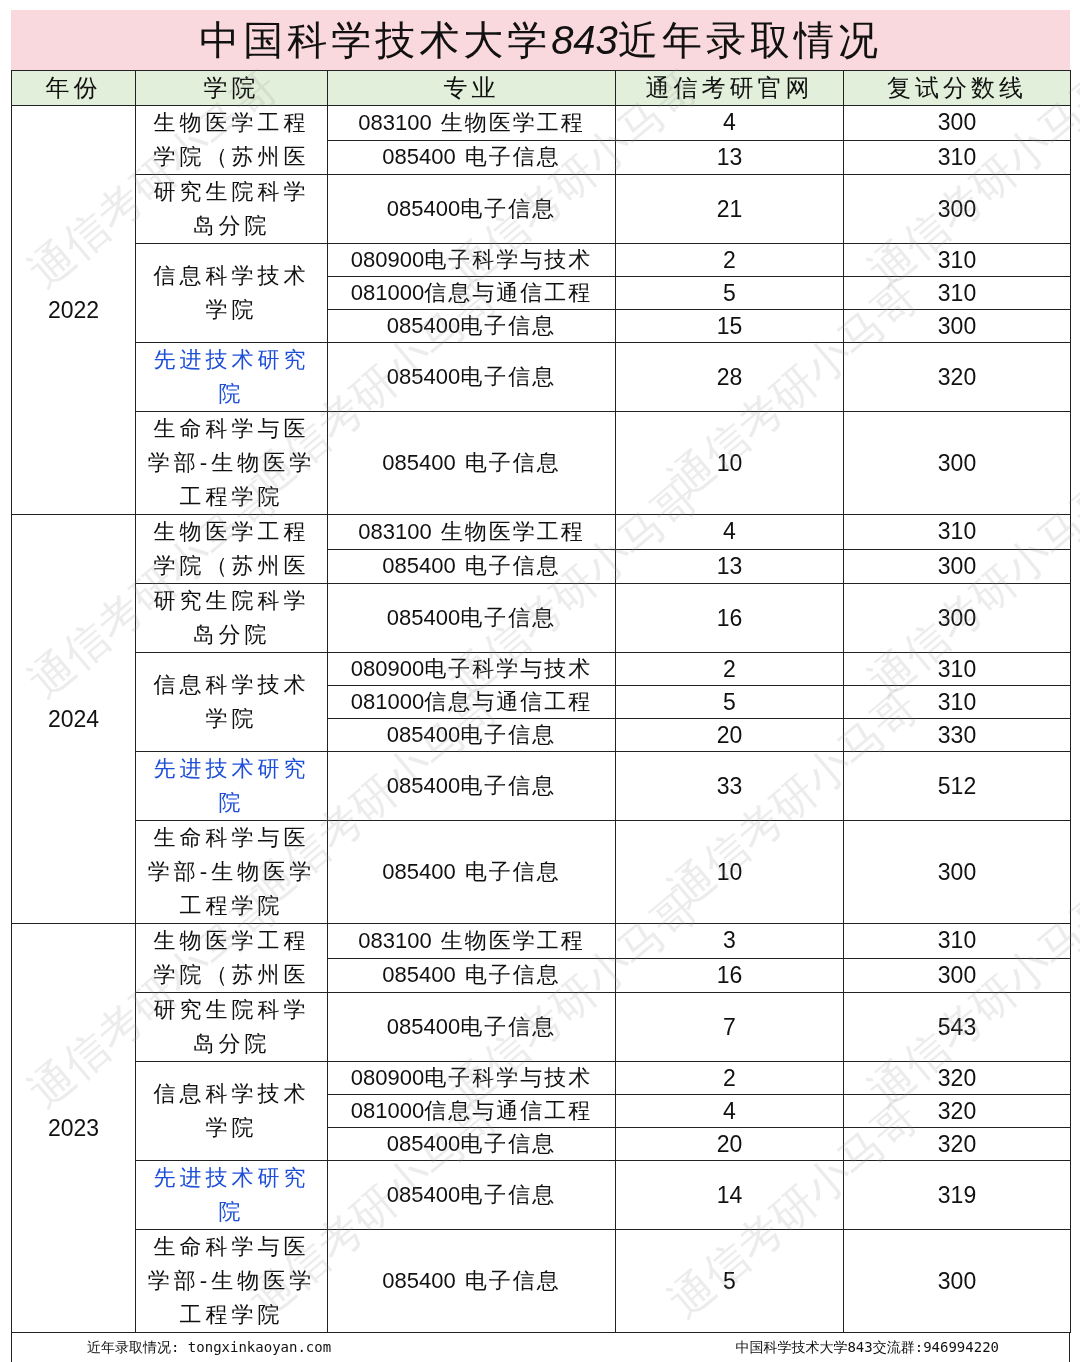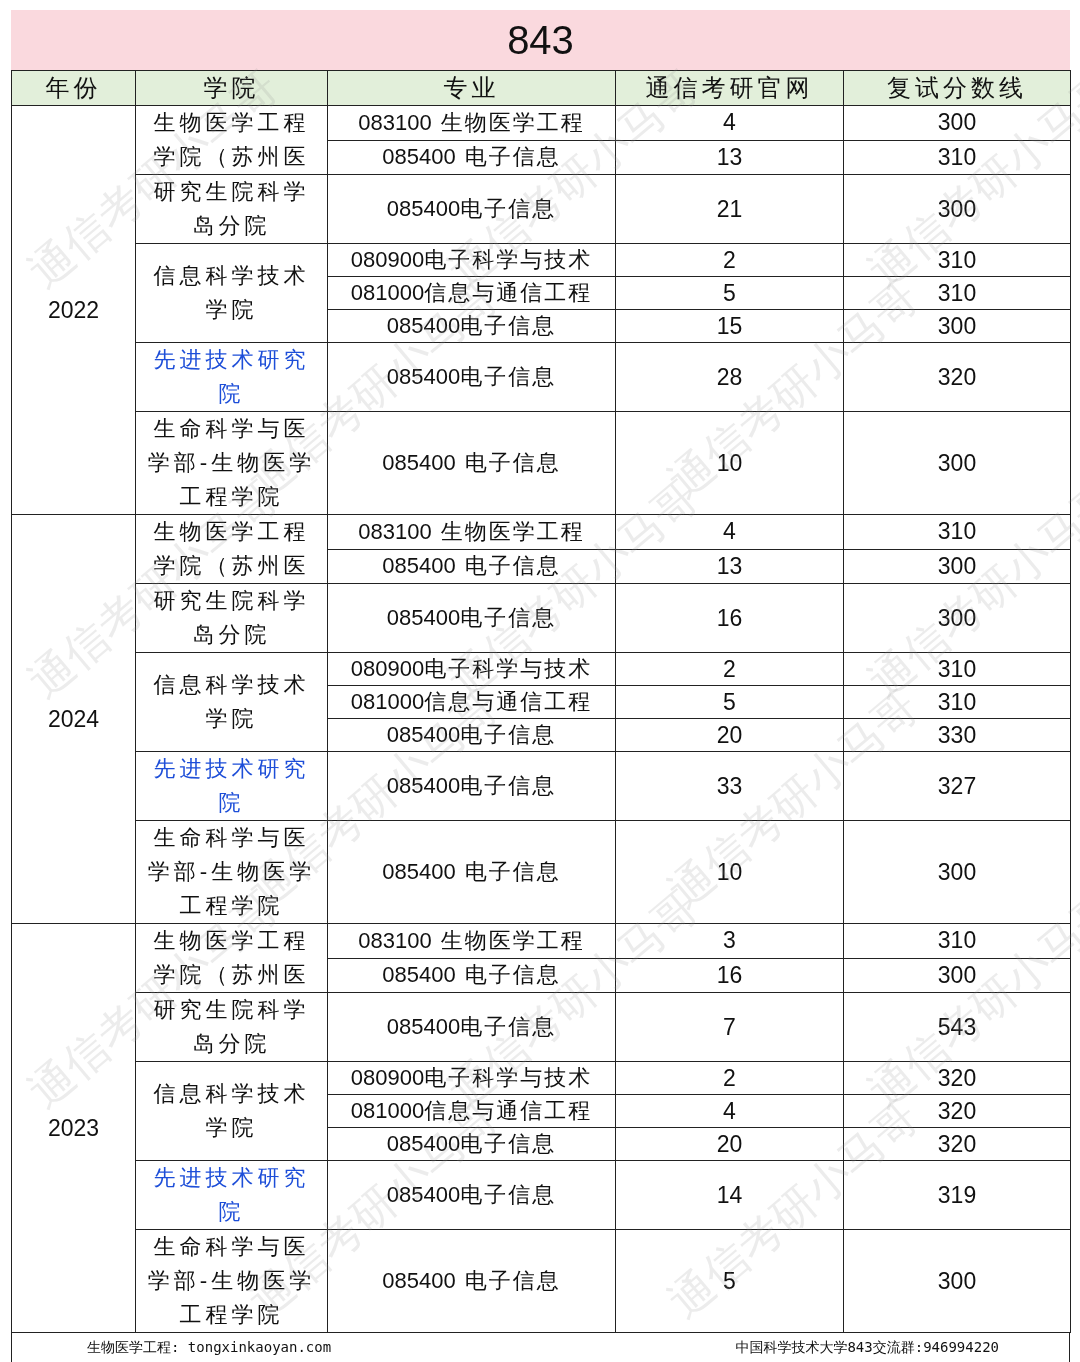--- a/index.html
+++ b/index.html
@@ -1,41 +1,43 @@
 <!DOCTYPE html>
 <html><head>
   <meta charset="utf-8">
   <style>
     html, body { margin: 0; padding: 0; background: #ffffff; }
     body { width: 1080px; height: 1362px; position: relative; overflow: hidden;
            font-family: "DejaVu Serif", "Liberation Serif", serif; color: #111; }
     .sheet { position: absolute; left: 11px; top: 10px; width: 1059px; }
     .title { height: 60px; background: #fad9de; display: flex; align-items: center; justify-content: center;
              font-size: 40px; letter-spacing: 4px; color: #111; }
-    .title .num { font-family: "Liberation Sans", sans-serif; letter-spacing: 0; }
+    .title .num { font-family: "Liberation Sans", sans-serif; letter-spacing: 0; font-style: italic; }
     table { border-collapse: collapse; width: 1059px; table-layout: fixed; }
     td, th { border: 1.5px solid #222; text-align: center; vertical-align: middle; padding: 0; }
     th { background: #e2efda; font-weight: normal; font-size: 24px; height: 34px; letter-spacing: 4px; }
     td { font-size: 22px; }
     td.year, td.num { font-family: "Liberation Sans", sans-serif; font-size: 23px; }
     td.major { font-size: 22px; letter-spacing: 2px; white-space: nowrap; }
     td.major .code { font-family: "Liberation Sans", sans-serif; letter-spacing: 0; }
     td.school { letter-spacing: 4px; line-height: 34px; }
     td.school.gray { color: #1d4ed8; }
     .footer { height: 30px; border: 1.5px solid #222; border-top: none; display: flex; justify-content: space-between;
               align-items: center; font-family: "DejaVu Sans Mono", monospace; font-size: 14px; padding: 0 70px 0 75px; }
     .watermark { position: absolute; color: rgba(150,150,150,0.18); font-size: 44px; transform: rotate(-40deg);
                  font-family: "DejaVu Sans", sans-serif; white-space: nowrap; pointer-events: none; }
   </style>
 </head>
 <body>
 
 <div class="sheet">
   <div class="title">
+    <span>中国科学技术大学</span>
       <span class="num">843</span>
+      <span>近年录取情况</span>
   </div>
   <table>
     <colgroup>
       <col style="width:124px">
         <col style="width:192px">
         <col style="width:288px">
         <col style="width:228px">
         <col style="width:227px">
     </colgroup>
     <thead>
@@ -153,21 +155,21 @@
           <td class="num">20</td>
           <td class="num">330</td>
         </tr>
         <tr style="height: 67px;">
           <td class="school gray" rowspan="1">
             <div>先进技术研究</div>
             <div>院</div>
           </td>
           <td class="major"><span class="code">085400</span><span style="white-space: pre;">电子信息</span></td>
           <td class="num">33</td>
-          <td class="num">327</td>
+          <td class="num">512</td>
         </tr>
         <tr style="height: 101px;">
           <td class="school" rowspan="1">
             <div>生命科学与医</div>
             <div>学部-生物医学</div>
             <div>工程学院</div>
           </td>
           <td class="major"><span class="code">085400</span><span style="white-space: pre;"> 电子信息</span></td>
           <td class="num">10</td>
           <td class="num">300</td>
@@ -230,21 +232,21 @@
             <div>学部-生物医学</div>
             <div>工程学院</div>
           </td>
           <td class="major"><span class="code">085400</span><span style="white-space: pre;"> 电子信息</span></td>
           <td class="num">5</td>
           <td class="num">300</td>
         </tr>
       </tbody>
   </table>
   <div class="footer">
-    <span>生物医学工程: tongxinkaoyan.com</span>
+    <span>近年录取情况: tongxinkaoyan.com</span>
     <span>中国科学技术大学843交流群:946994220</span>
   </div>
 </div>
 
 <div id="wm">
     <div class="watermark" style="left: 0px; top: 150px;">通信考研小马哥</div>
     <div class="watermark" style="left: 420px; top: 150px;">通信考研小马哥</div>
     <div class="watermark" style="left: 840px; top: 150px;">通信考研小马哥</div>
     <div class="watermark" style="left: 0px; top: 560px;">通信考研小马哥</div>
     <div class="watermark" style="left: 420px; top: 560px;">通信考研小马哥</div>

